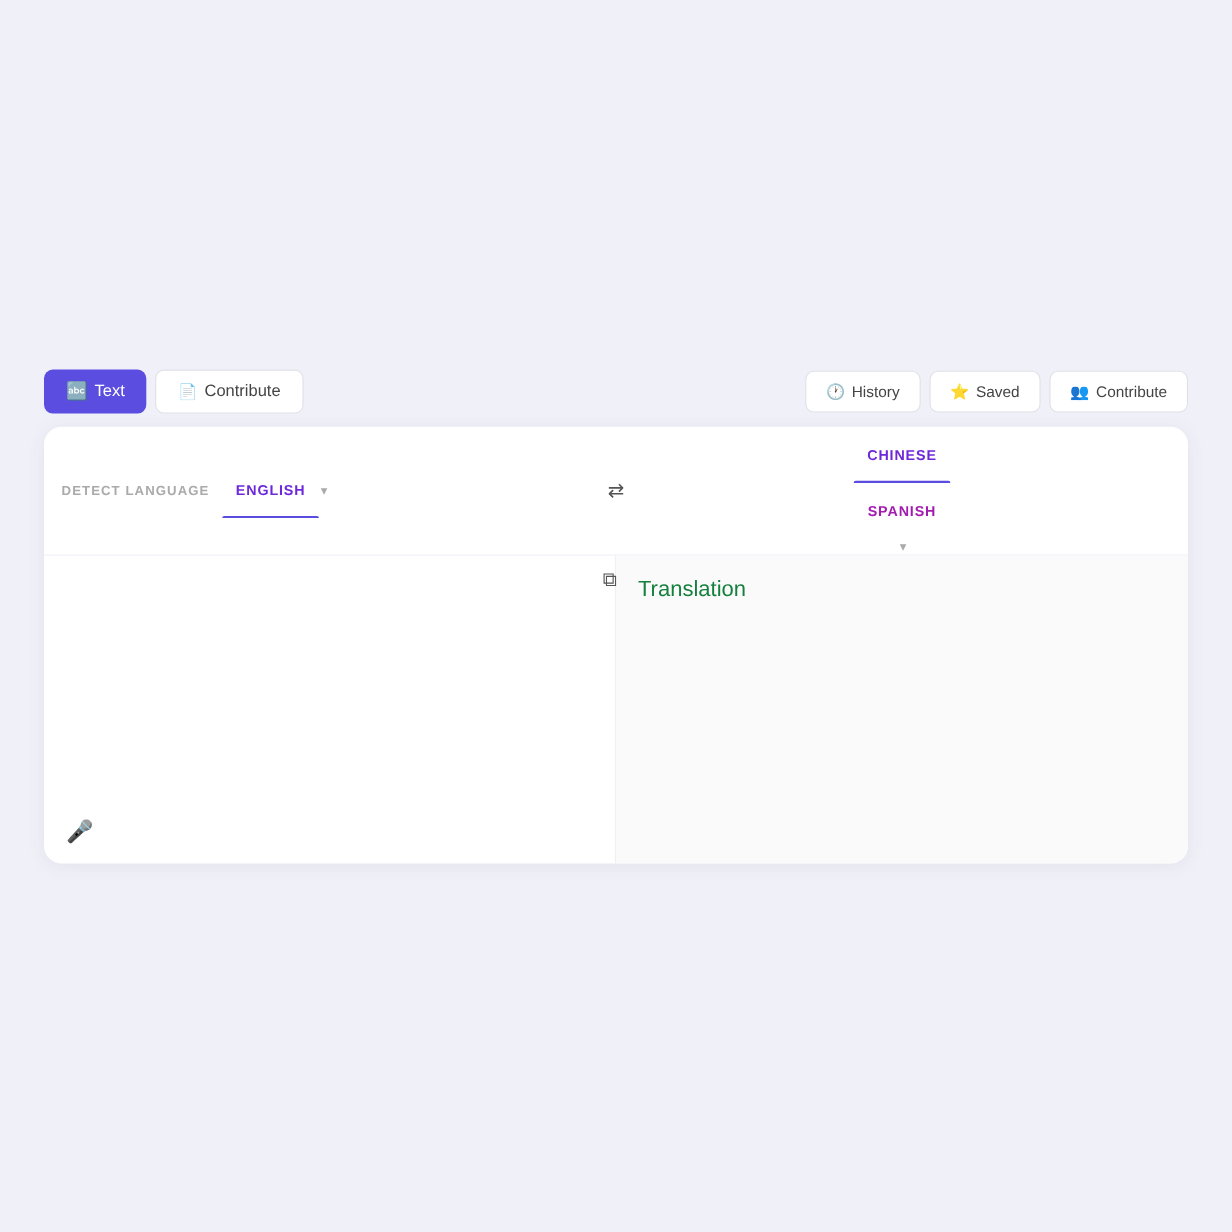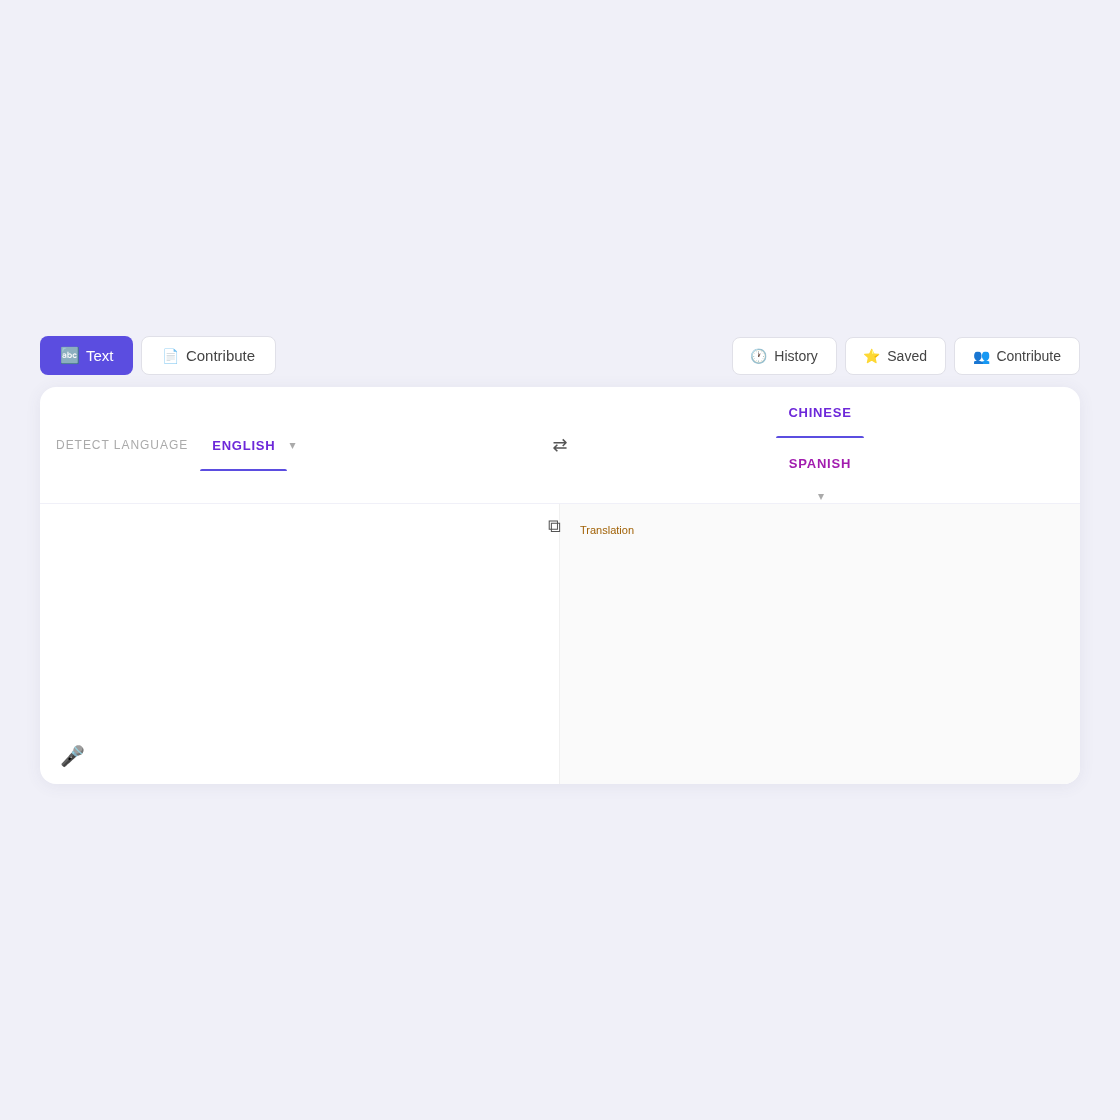--- a/index.html
+++ b/index.html
@@ -128,21 +128,21 @@
       display: flex;
       align-items: center;
       width: 50%;
       padding: 0 16px;
       gap: 0;
       flex-direction: column;
     }
 
     .lang-label {
       font-size: 12px;
-      font-weight: 400;
+      font-weight: 700;
       color: #aaa;
       letter-spacing: 0.08em;
       padding: 18px 12px 18px 0;
       cursor: pointer;
     }
 
     .lang-tab {
       font-size: 13px;
       font-weight: 600;
       letter-spacing: 0.06em;
@@ -245,22 +245,22 @@
       left: -12px;
       background: none;
       border: none;
       cursor: pointer;
       color: #555;
       font-size: 18px;
       z-index: 5;
     }
 
     .translation-placeholder {
-      color: #a16207;
-      font-size: 11px;
+      color: #15803d;
+      font-size: 20px;
       margin-top: 4px;
     }
   </style>
 </head>
 <body>
 
 <div class="app-wrapper">
 
   <div class="toolbar">
     <div class="toolbar-left">

